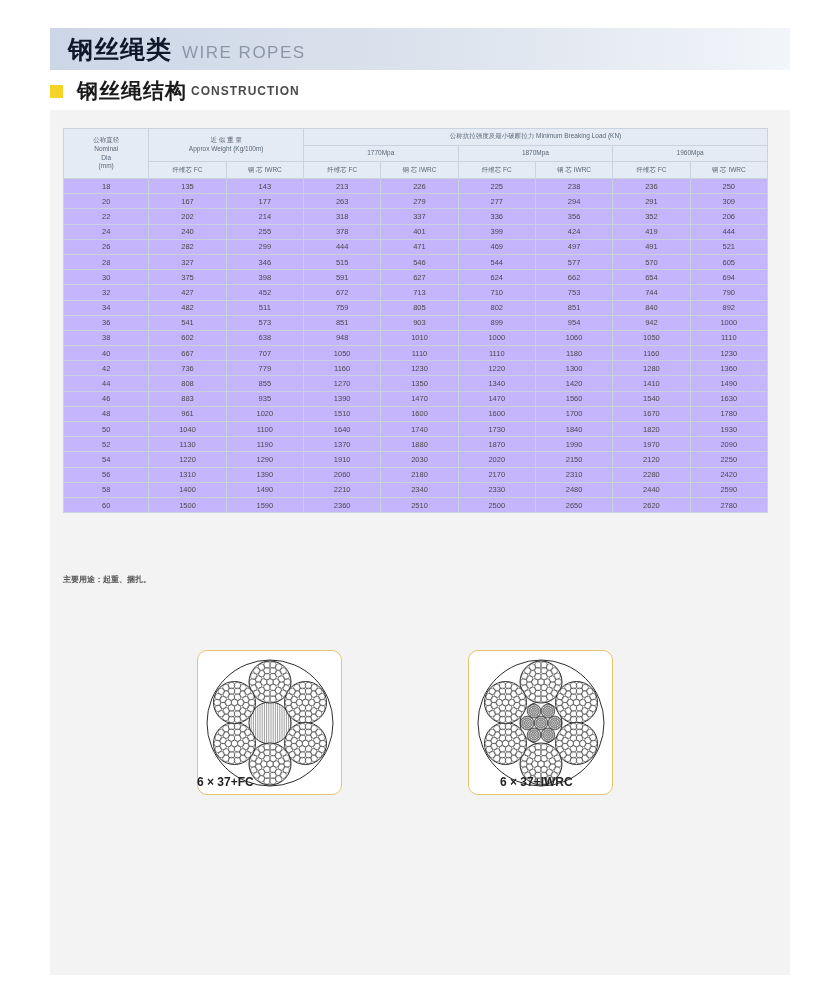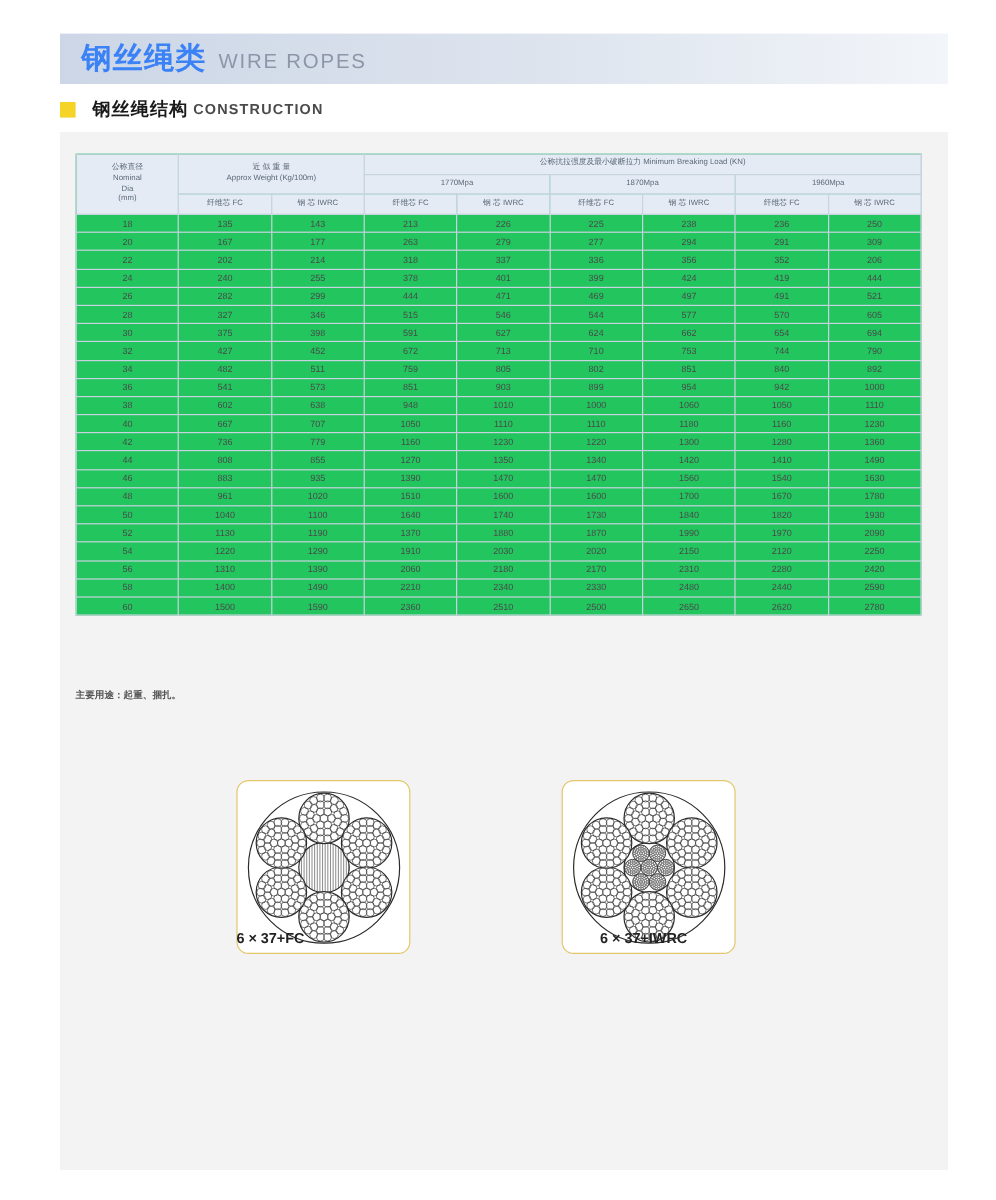--- a/index.html
+++ b/index.html
@@ -32,21 +32,21 @@
   .header-title {
     position: absolute;
     left: 68px;
     top: 30px;
     line-height: 38px;
     white-space: nowrap;
   }
   .header-title .cn {
     font-size: 25px;
     font-weight: bold;
-    color: #3b82f6;
+    color: #0f172a;
     letter-spacing: 1px;
   }
   .header-title .en {
     font-size: 17px;
     font-weight: normal;
     color: #8b97a8;
     letter-spacing: 1.5px;
     margin-left: 10px;
   }
 
@@ -59,21 +59,21 @@
     align-items: center;
     height: 22px;
   }
   .yellow-square {
     width: 13px;
     height: 13px;
     background: #f5d327;
     margin-right: 14px;
   }
   .section-head .cn {
-    font-size: 15px;
+    font-size: 21px;
     font-weight: bold;
     color: #1a1a1a;
     letter-spacing: 1px;
   }
   .section-head .en {
     font-size: 12px;
     font-weight: bold;
     color: #4a4a4a;
     letter-spacing: 1px;
     margin-left: 4px;
@@ -92,21 +92,21 @@
   
   .table-wrap {
     position: absolute;
     left: 63px;
     top: 128px;
     width: 705px;
   }
   table.spec {
     border-collapse: collapse;
     width: 705px;
-    background: #22c55e;
+    background: #c4b5fd;
     table-layout: fixed;
   }
   table.spec th, table.spec td {
     border: 1px solid #c9d3e0;
     text-align: center;
     color: #4e5a68;
   }
   table.spec thead th {
     background: #e4ebf4;
     font-weight: normal;

